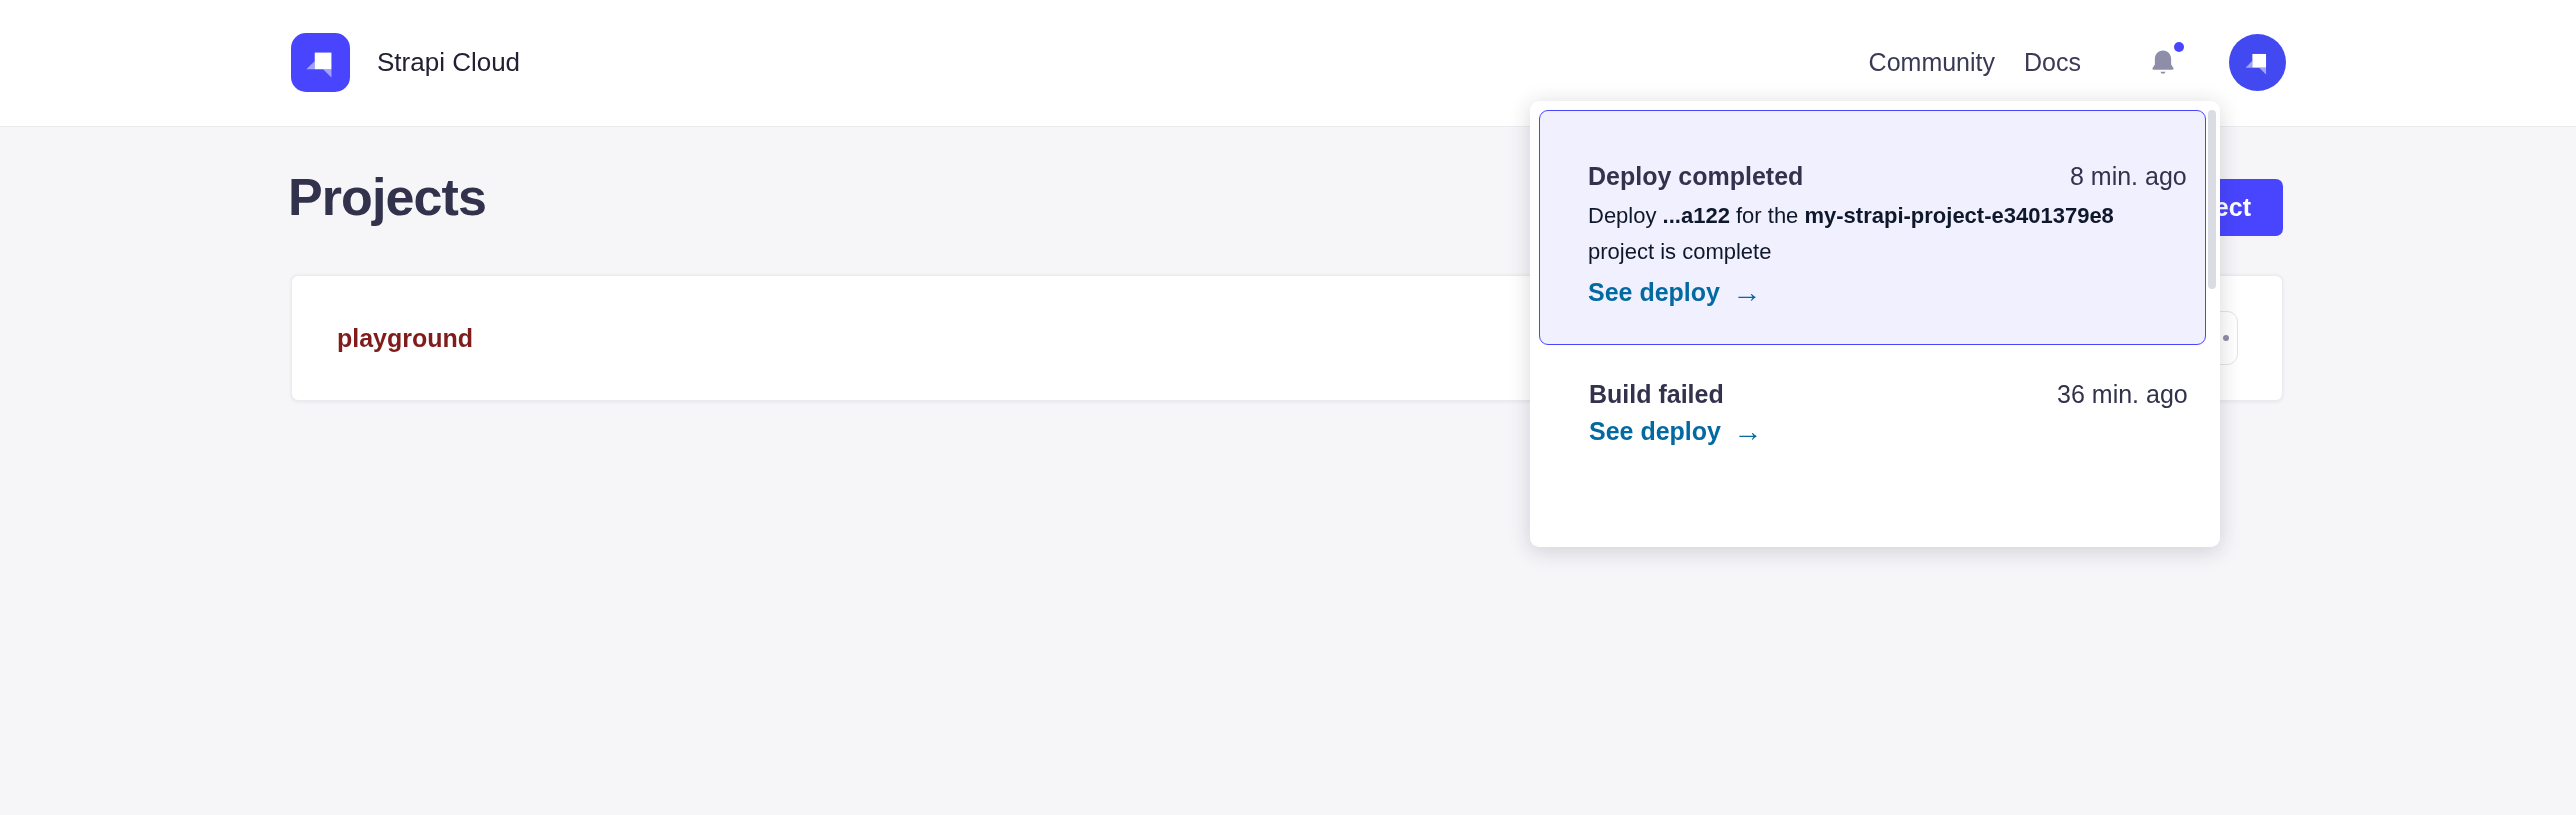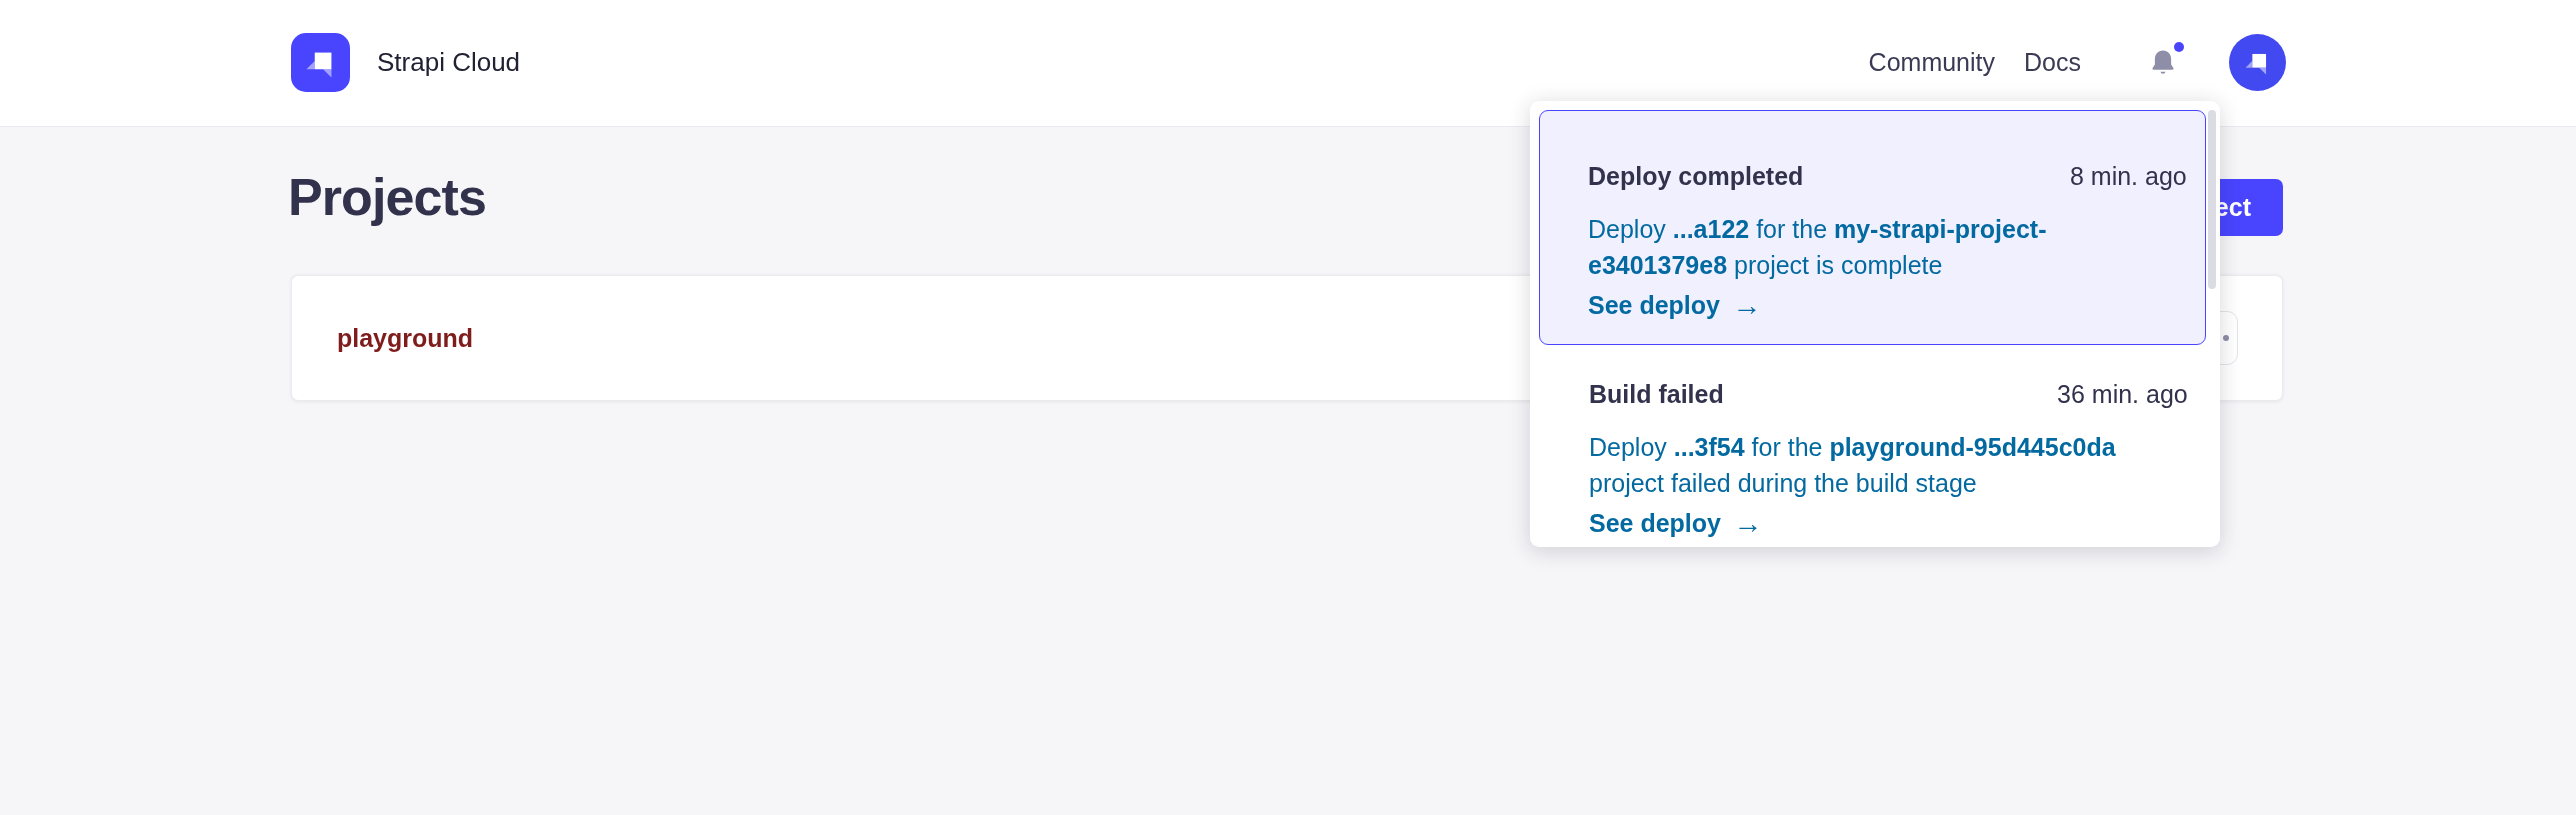--- a/index.html
+++ b/index.html
@@ -85,25 +85,25 @@
   .notif-scrollbar {
     position: absolute; right: 4.5px; top: 9px; width: 8px; height: 179px;
     background: #DBDBE3; border-radius: 4.5px; cursor: grab;
   }
   .notif-item { position: absolute; left: 9px; right: 14.3px; }
   .notif-item.highlighted {
     top: 9px; height: 235px;
     background: #F0F0FF; border: 1.8px solid #4945FF; border-radius: 9px;
     padding: 50px 18px 0 48px;
   }
-  .notif-item.plain { top: 255px; padding: 23px 18px 0 50px; }
+  .notif-item.plain { top: 255px; padding: 23px 18px 0 50px; text-align: right; }
   .notif-row { display: flex; justify-content: space-between; align-items: baseline; }
   .notif-title { font-size: 25px; font-weight: 700; color: #32324D; line-height: 30px; }
   .notif-time { font-size: 25px; color: #32324D; line-height: 30px; }
-  .notif-body { margin-top: 20px; font-size: 25px; line-height: 36px; color: #0369a1; max-width: 580px; }
+  .notif-body { margin-top: 7px; font-size: 22px; line-height: 36px; color: #0f172a; max-width: 580px; }
   .notif-body .seg-b { font-weight: 700; }
   .notif-link {
     margin-top: 7.2px; display: flex; align-items: center;
     color: #0369a1; font-size: 25px; font-weight: 700; line-height: 30px; cursor: pointer;
     width: max-content;
   }
   .notif-link .arrow { margin-left: 12.5px; font-weight: 400; font-size: 29px; line-height: 27px; }
 </style>
 </head>
 <body>
@@ -165,21 +165,20 @@
       <span>See deploy</span>
       <span class="arrow">→</span>
     </div>
   </div>
 
   <div class="notif-item plain">
     <div class="notif-row">
       <span class="notif-title">Build failed</span>
       <span class="notif-time">36 min. ago</span>
     </div>
-    <div class="notif-body"><span class="seg">Deploy </span><span class="seg-b">...3f54</span><span class="seg"> for the </span><span class="seg-b">playground-95d445c0da</span><span class="seg"> project failed during the build stage</span></div>
     <div class="notif-link">
       <span>See deploy</span>
       <span class="arrow">→</span>
     </div>
   </div>
 
   <div class="notif-scrollbar"></div>
 </div>
 
 

